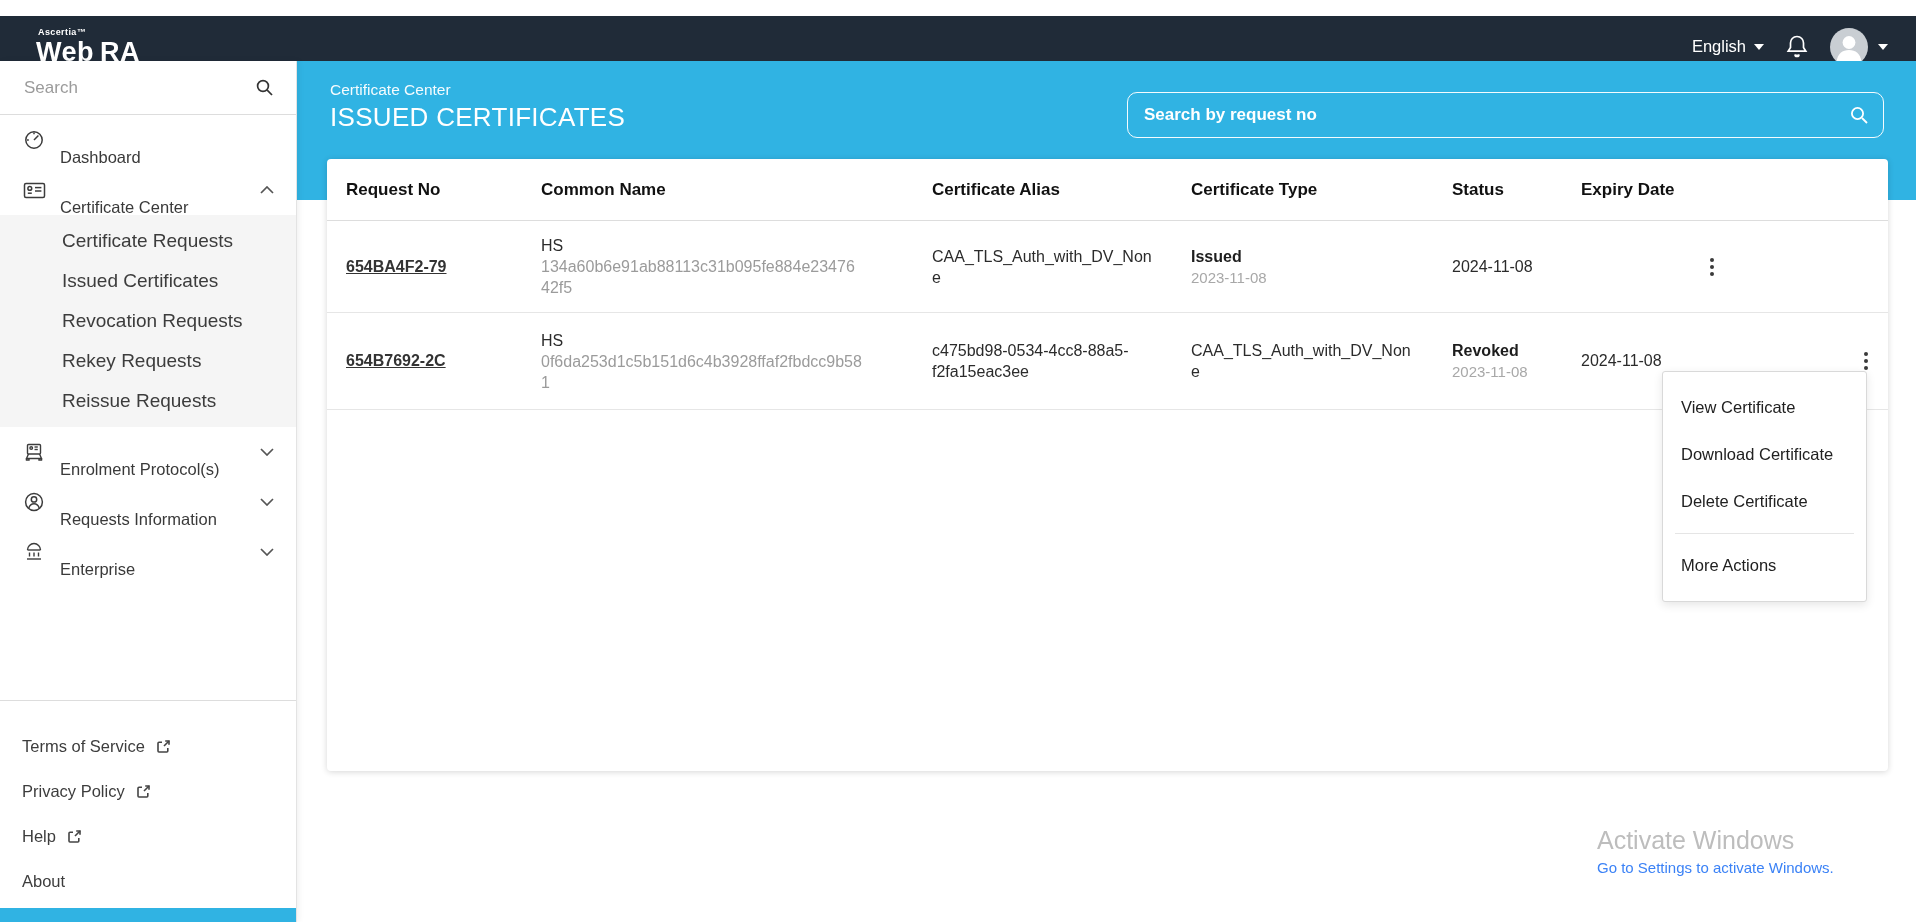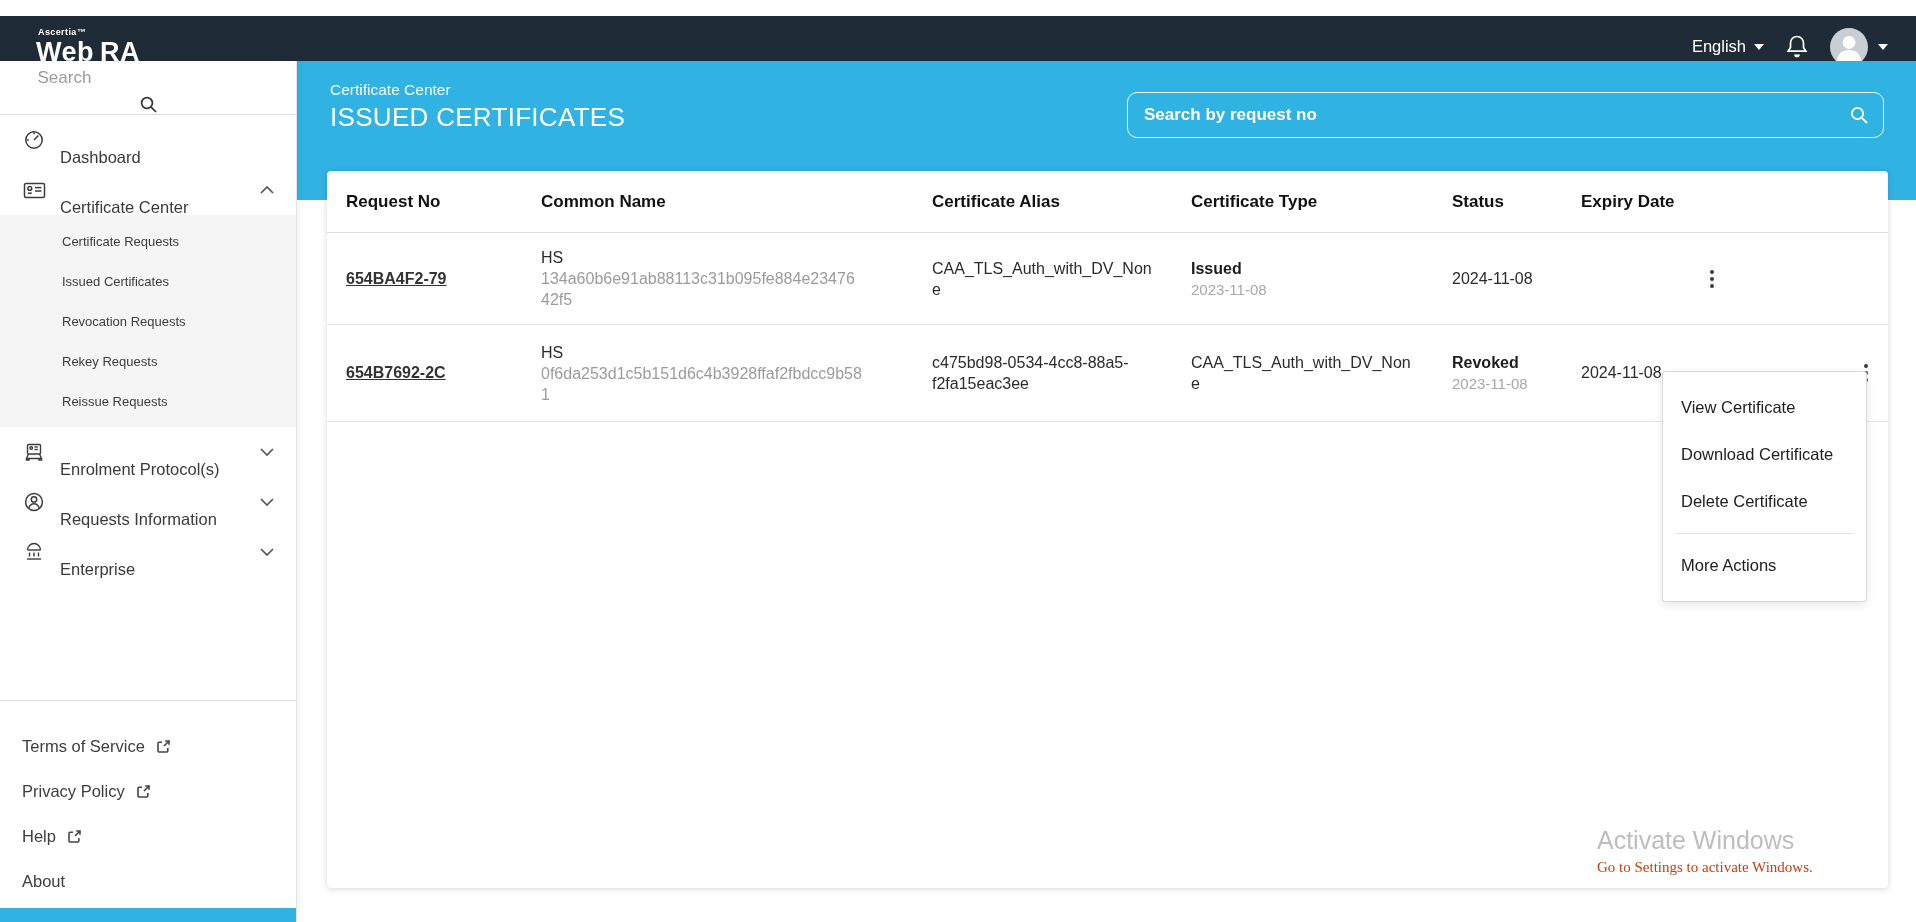--- a/index.html
+++ b/index.html
@@ -15,47 +15,47 @@
   .nav-right { display:flex; align-items:center; margin-right:28px; gap:20px; }
   .lang { display:flex; align-items:center; gap:8px; color:#fff; font-size:16.5px; cursor:pointer; }
   .caret-down { width:0; height:0; border-left:5px solid transparent; border-right:5px solid transparent; border-top:6px solid #fff; }
   .bell-wrap { display:flex; align-items:center; cursor:pointer; }
   .avatar-cluster { display:flex; align-items:center; gap:10px; cursor:pointer; }
   .avatar { width:38px; height:38px; border-radius:50%; background:#c9ced3; overflow:hidden; display:flex; align-items:flex-end; justify-content:center; }
 
   
   .sidebar { position:absolute; left:0; top:61px; width:297px; height:861px; background:#fff;
              border-right:1px solid #e3e3e3; box-shadow:2px 0 6px rgba(0,0,0,.06); z-index:2; }
-  .side-search { height:54px; border-bottom:1px solid #ddd; display:flex; align-items:center; padding:0 22px;flex-direction:column; }
+  .side-search { height:54px; border-bottom:1px solid #ddd; display:flex; align-items:center; padding:0 22px; }
   .side-search input { border:none; outline:none; flex:1; font-size:17px; color:#444;
                        font-family:"Liberation Sans", sans-serif; }
   .side-search input::placeholder { color:#9b9b9b; }
   .nav-item { height:50px; display:flex; align-items:center; padding:0 22px; cursor:pointer; color:#3a3a3a; font-size:16.5px; }
   .nav-item .ic { width:24px; display:flex; justify-content:center; margin-right:14px; }
   .nav-item .lbl { flex:1;margin-top:34px; }
   .submenu { background:#f5f5f5; padding:6px 0; }
-  .sub-item { height:40px; display:flex; align-items:center; padding-left:62px; font-size:13px; color:#3c3c3c; cursor:pointer; }
+  .sub-item { height:40px; display:flex; align-items:center; padding-left:62px; font-size:19px; color:#3c3c3c; cursor:pointer; }
   .side-divider { border-top:1px solid #ddd; margin:0; position:absolute; left:0; right:0; top:639px; }
   .side-footer { position:absolute; left:0; top:663px; width:100%; }
   .foot-link { height:45px; display:flex; align-items:center; gap:10px; padding-left:22px; font-size:16.5px; color:#3d3d3d; cursor:pointer; }
   .side-accent { position:absolute; left:0; bottom:0; width:100%; height:14px; background:#30b3e3; }
 
   
   .main { position:absolute; left:297px; top:61px; width:1619px; height:861px; background:#fff; }
   .hero { position:absolute; left:0; top:0; width:100%; height:139px; background:#30b3e3; }
   .hero-breadcrumb { position:absolute; left:33px; top:20px; color:#fff; font-size:15.5px; opacity:.95; }
   .hero-title { position:absolute; left:33px; top:41px; color:#fff; font-size:26px; letter-spacing:.3px; }
   .hero-search { position:absolute; left:830px; top:31px; width:757px; height:46px;
                  border:1px solid rgba(255,255,255,.95); border-radius:10px; display:flex; align-items:center; padding:0 14px; }
   .hero-search input { flex:1; background:transparent; border:none; outline:none; color:#fff;
                        font-size:17px; font-weight:700; font-family:"Liberation Sans", sans-serif; }
   .hero-search input::placeholder { color:#fff; font-weight:700; }
 
   
-  .card { position:absolute; left:30px; top:110px; width:1561px; height:717px; background:#fff;
+  .card { position:absolute; left:30px; top:98px; width:1561px; height:612px; background:#fff;
           border-radius:4px; box-shadow:0 1px 6px rgba(0,0,0,.16); display:flex; flex-direction:column; }
   .trow { display:grid; grid-template-columns:195px 391px 259px 261px 129px 262px 1fr;
           padding-left:19px; align-items:center; }
   .thead { height:62px; font-weight:700; font-size:17px; color:#111; border-bottom:1px solid #ddd; }
   .tbody-row { border-bottom:1px solid #e6e6e6; font-size:16px; color:#2b2b2b; }
   .r1 { height:92px; } .r2 { height:97px; }
   a.req { font-weight:700; color:#333; text-decoration:underline; font-size:16px; }
   .cn { max-width:322px; line-height:21px; }
   .cn .cnp { color:#2b2b2b; display:block; }
   .cn .cnh { color:#9b9b9b; word-break:break-all; }
@@ -73,21 +73,21 @@
   
   .ctx-menu { position:absolute; left:1365px; top:310px; width:205px; background:#fff;
               border:1px solid #d9d9d9; border-radius:3px; box-shadow:0 3px 10px rgba(0,0,0,.10);
               padding:12px 0; z-index:10; }
   .ctx-item { height:47px; display:flex; align-items:center; padding-left:18px; font-size:16.5px; color:#212121; cursor:pointer; }
   .ctx-divider { border-top:1px solid #e5e5e5; margin:8px 12px; }
 
   
   .watermark { position:absolute; left:1300px; top:765px; z-index:5; pointer-events:none; }
   .wm1 { font-size:25px; color:#bdbdbd; }
-  .wm2 { font-size:15px; color:#c2410c; margin-top:4px;font-family:Liberation Serif, serif; }
+  .wm2 { font-size:15px; color:#3b82f6; margin-top:4px; }
 
   svg { display:block; }
 </style>
 </head>
 <body>
 
 <div class="navbar">
   <div class="brand">
     <span class="brand-sup">Ascertia™</span>
     <span class="brand-main">

